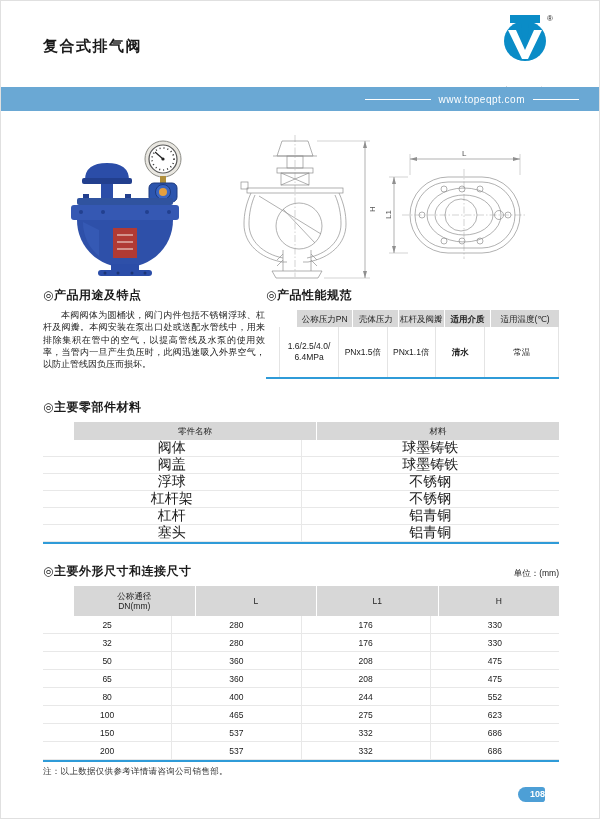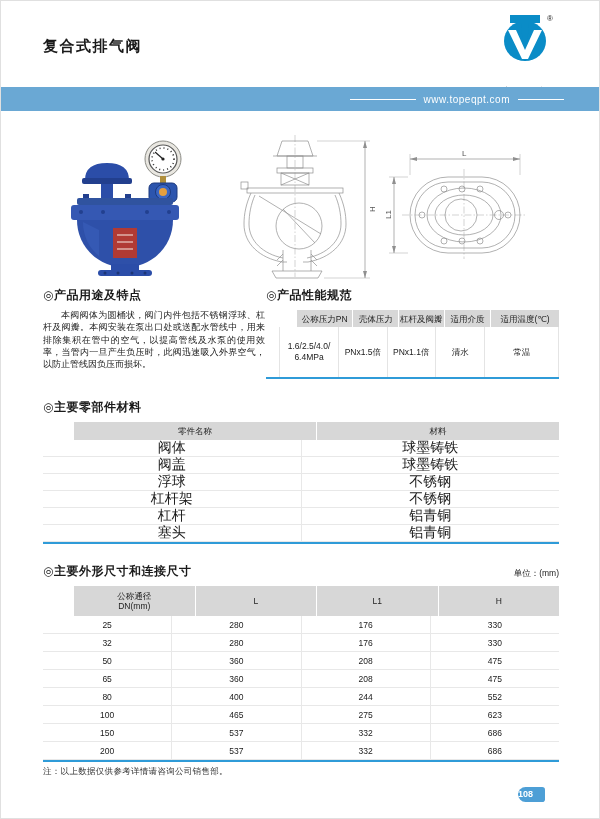--- a/index.html
+++ b/index.html
@@ -8,39 +8,39 @@
     position:relative; width:600px; height:819px; margin:0 auto;
     background:#fff; border:1px solid #e0e0e0; overflow:hidden;
     font-family:"Liberation Sans","DejaVu Sans",sans-serif; color:#1a1a1a;
   }
   
   .page-title { position:absolute; left:42px; top:36px; font-size:15px; font-weight:bold; letter-spacing:1.5px; }
   .brand { position:absolute; left:488px; top:12px; width:76px; text-align:center; }
   .brand-name { font-size:12px; font-weight:bold; letter-spacing:1px; margin-top:18px; }
   
   .banner { position:absolute; left:0; right:0; top:86px; height:24px; background:#6aa8d4;
-    display:flex; align-items:center; justify-content:flex-end; padding-right:35px; gap:8px; }
+    display:flex; align-items:center; justify-content:flex-end; padding-right:20px; gap:8px; }
   .banner .rule { height:1px; background:#fff; }
   .rule-l { width:66px; } .rule-r { width:46px; }
   .banner-url { color:#fff; font-size:10px; letter-spacing:.5px; }
   
   .fig { position:absolute; }
   #fig-photo { left:40px; top:133px; }
   #fig-section { left:224px; top:131px; }
   #fig-topview { left:383px; top:148px; }
   
   .sec-title { font-size:12px; font-weight:bold; letter-spacing:.5px; }
   .usage { position:absolute; left:42px; top:286px; width:222px; }
   .usage-body { margin-top:5px; font-size:9px; line-height:12.3px; color:#222; text-align:justify; text-indent:2em; }
   .perf { position:absolute; left:265px; top:286px; width:293px; }
   .tbl { margin-top:6px; }
   .thead { display:flex; gap:1px;padding-left:31px; }
   .th { background:#d7d7d7; font-size:8.5px; color:#222; display:flex; align-items:center; justify-content:center; text-align:center; white-space:pre-line; line-height:10px; }
   .perf .th { height:17px; }
-  .perf .c0 { width:62px; } .perf .c1,.perf .c2 { width:50px; } .perf .c3 { width:51px; } .perf .c4 { width:76px; }
+  .perf .c0 { width:62px; } .perf .c1,.perf .c2 { width:50px; } .perf .c3 { width:51px;font-weight:bold; } .perf .c4 { width:76px; }
   .perf .trow { display:flex; height:50px; }
   .perf .td { display:flex; align-items:center; justify-content:center; font-size:8.5px; text-align:center;
     white-space:pre-line; line-height:11px; border-right:1px solid #e4e4e4; }
   .perf .td:first-child { border-left:1px solid #e4e4e4;margin-left:13px; }
   .blue-line { height:2px; background:#2f9bd8; }
   .materials { position:absolute; left:42px; top:398px; width:516px; }
   .materials .th { height:18px; flex:1; }
   .materials .trow { display:flex; height:17px; border-bottom:1px solid #e8e8e8; }
   .materials .td { flex:1; display:flex; align-items:center; justify-content:center; font-size:14px; }
   .materials .td + .td { border-left:1px solid #e8e8e8; }
@@ -48,21 +48,21 @@
   .dims { position:absolute; left:42px; top:562px; width:516px; }
   .dims-head { display:flex; justify-content:space-between; align-items:flex-end;gap:42px; }
   .unit { font-size:8.5px; color:#222; }
   .dims .th { height:30px; flex:1; }
   .dims .trow { display:flex; height:18px; border-bottom:1px solid #e8e8e8; }
   .dims .td { flex:1; display:flex; align-items:center; justify-content:center; font-size:8.5px; }
   .dims .td + .td { border-left:1px solid #e8e8e8; }
   .dims .trow:last-of-type { border-bottom:none; }
   .note { margin-top:4px; font-size:8.5px; color:#333; letter-spacing:.3px; }
   .page-badge { position:absolute; left:517px; top:786px; width:27px; height:15px; background:#4d9fd6;
-    color:#fff; font-size:9px; font-weight:bold; text-align:left; line-height:15px; border-radius:8px 3px 3px 8px; }
+    color:#fff; font-size:9px; font-weight:bold; text-align:right; line-height:15px; border-radius:8px 3px 3px 8px; }
 </style>
 </head>
 <body>
 
 <div class="page">
 
   <div class="page-title">复合式排气阀</div>
 
   <div class="brand">
     <svg width="52" height="50" viewBox="0 0 52 50">

